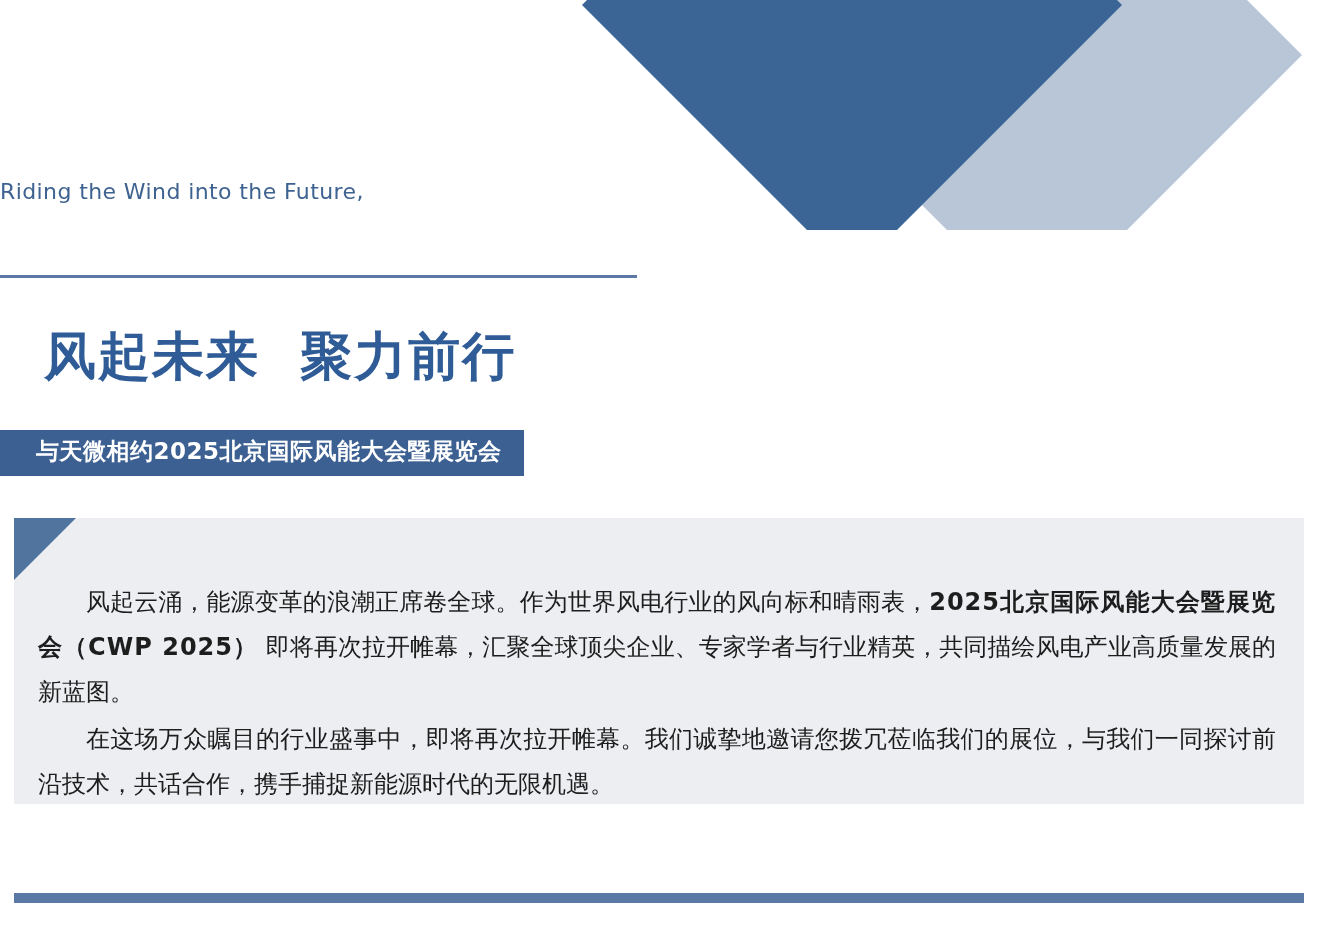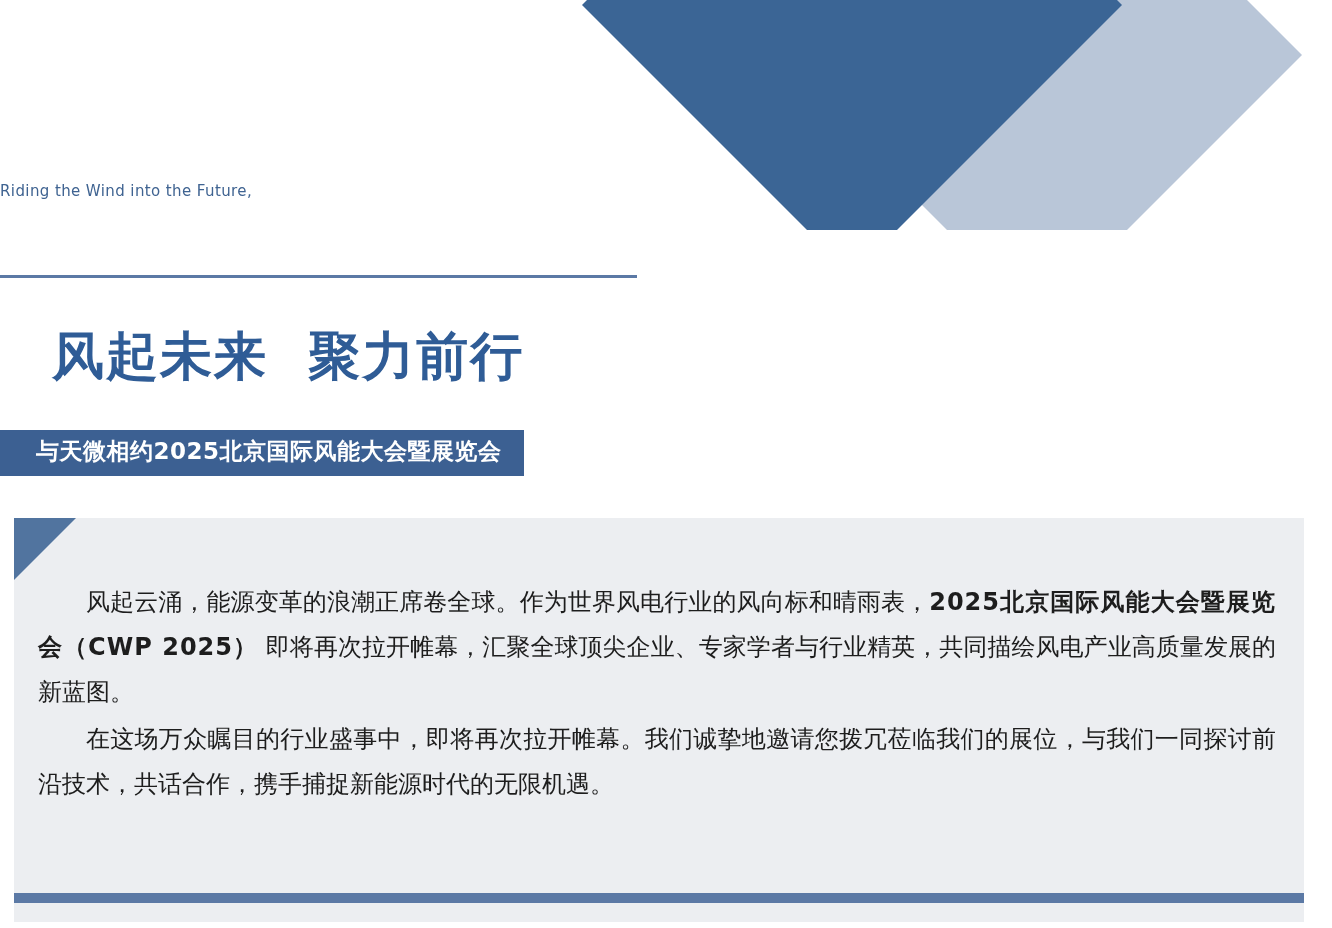--- a/index.html
+++ b/index.html
@@ -27,41 +27,41 @@
   }
   .deco-svg { display: block; }
 
   
   .tagline {
     position: absolute;
     left: 0;
     top: 175px;
     width: 900px;
     color: #3f6391;
-    font-size: 15px;
+    font-size: 22px;
     line-height: 33px;
     letter-spacing: .4px;
     font-family: "DejaVu Sans", sans-serif;
   }
   .tagline div { white-space: nowrap; }
 
   
   .rule {
     position: absolute;
     left: 0;
     top: 275px;
     width: 637px;
     height: 3px;
     background: #5b79a5;
   }
 
   
   .headline {
     position: absolute;
-    left: 8px;
+    left: 0;
     top: 322px;
     font-family: "DejaVu Sans", sans-serif;
     font-size: 52px;
     font-weight: bold;
     color: #2f5c96;
     letter-spacing: 2px;
     white-space: pre;
     padding-left: 44px;
   }
 
@@ -82,21 +82,21 @@
     letter-spacing: .5px;
     box-sizing: border-box;
   }
 
   
   .panel {
     position: absolute;
     left: 14px;
     top: 518px;
     width: 1290px;
-    height: 404px;
+    height: 286px;
     background: #eceef1;
   }
   .panel-corner {
     position: absolute;
     left: 0;
     top: 0;
     width: 0;
     height: 0;
     border-top: 62px solid #51749f;
     border-right: 62px solid transparent;

